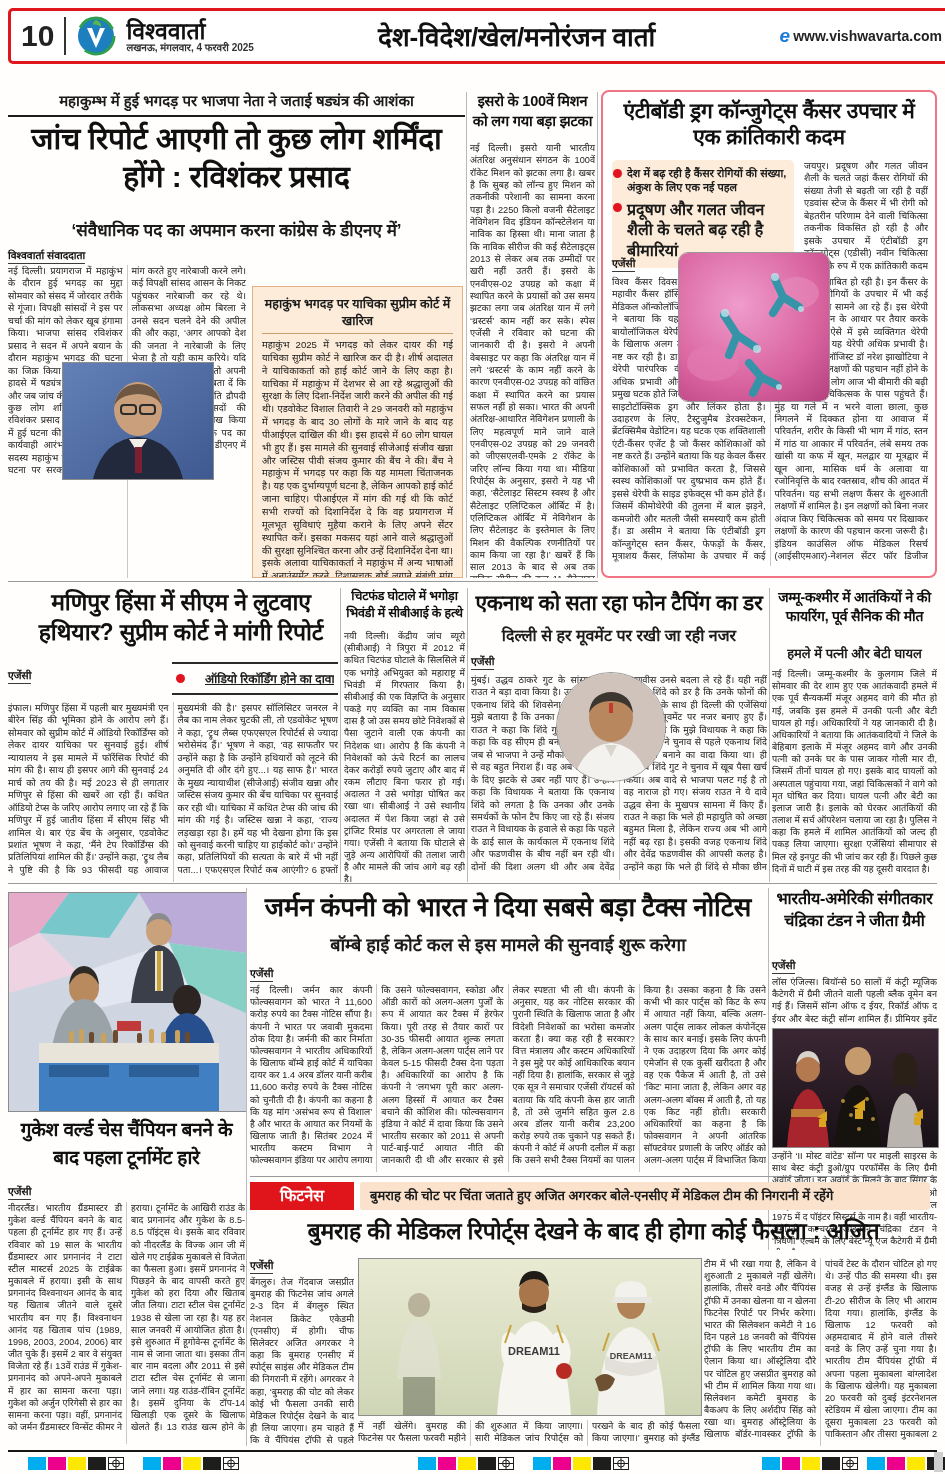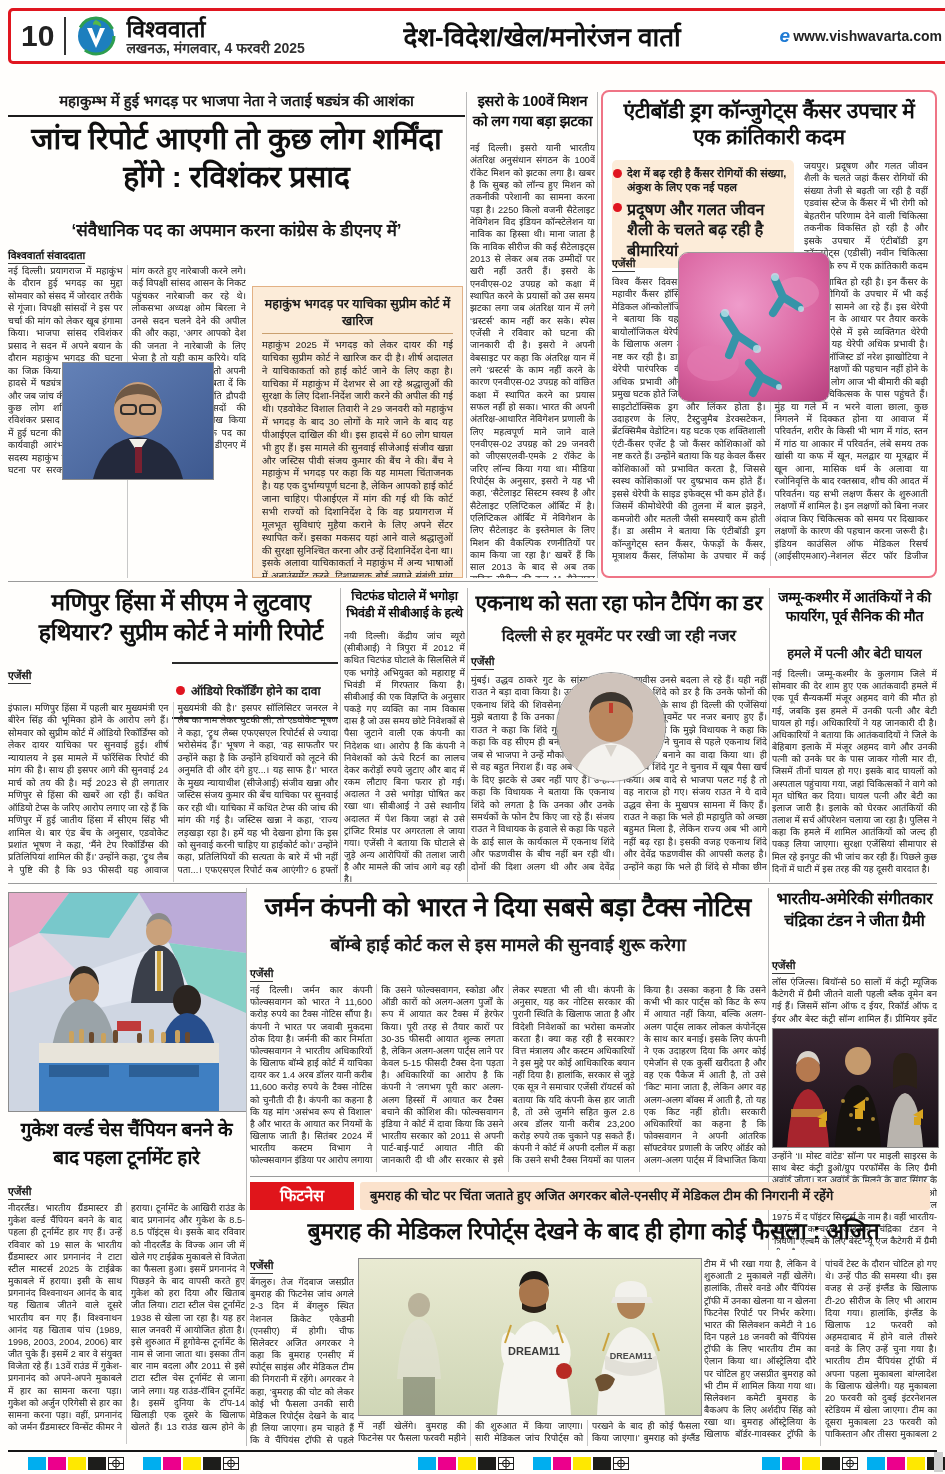--- a/index.html
+++ b/index.html
@@ -19,29 +19,29 @@
   .dot{width:9px;height:9px;border-radius:50%;background:#e01520;display:inline-block;flex:none;margin-top:3px;}
   .clip{overflow:hidden;}
   .nowrap{white-space:nowrap;}
   
   #hdr{left:8px;top:8px;width:921px;height:50px;border:3px solid #e0161f;border-radius:5px;
        display:flex;align-items:center;gap:10px;padding:0 10px;background:#fff;}
   #hdr .pageno{font-size:30px;font-weight:800;color:#222;}
   #hdr .div{width:2px;height:38px;background:#333;}
   #hdr .masth{line-height:1;}
   #hdr .masth .t{font-size:23px;font-weight:800;color:#111;}
-  #hdr .masth .d{font-size:14px;font-weight:700;color:#333;margin-top:0;}
+  #hdr .masth .d{font-size:10px;font-weight:700;color:#333;margin-top:0;}
   #hdr .sect{flex:1;text-align:center;font-size:26px;font-weight:800;color:#101010;}
   #hdr .web{font-size:14px;font-weight:700;color:#222;display:flex;align-items:center;gap:3px;}
   #hdr .e-ic{font-weight:800;font-style:italic;font-size:19px;color:#1f7bd4;}
   
   .cmyk{display:flex;gap:2px;align-items:center;}
   .sq{width:18px;height:13px;display:inline-block;}
   .c{background:#00aeef}.m{background:#ec008c}.y{background:#ffe800}.k{background:#1d1d1b}
-  .claim{border-top:2px solid #2a2a2a;border-bottom:2px solid #2a2a2a;display:flex;gap:6px;align-items:center;padding:18px 4px;}
+  .claim{border-top:2px solid #2a2a2a;border-bottom:2px solid #2a2a2a;display:flex;gap:20px;align-items:center;padding:6px 4px;text-decoration:underline;}
   .photo{border:1px solid #8c8c8c;background:#ddd;}
 </style>
 </head>
 <body>
 
 <div id="page">
 
   <div id="hdr" class="abs">
     <div class="pageno">10</div>
     <div class="div"></div>

